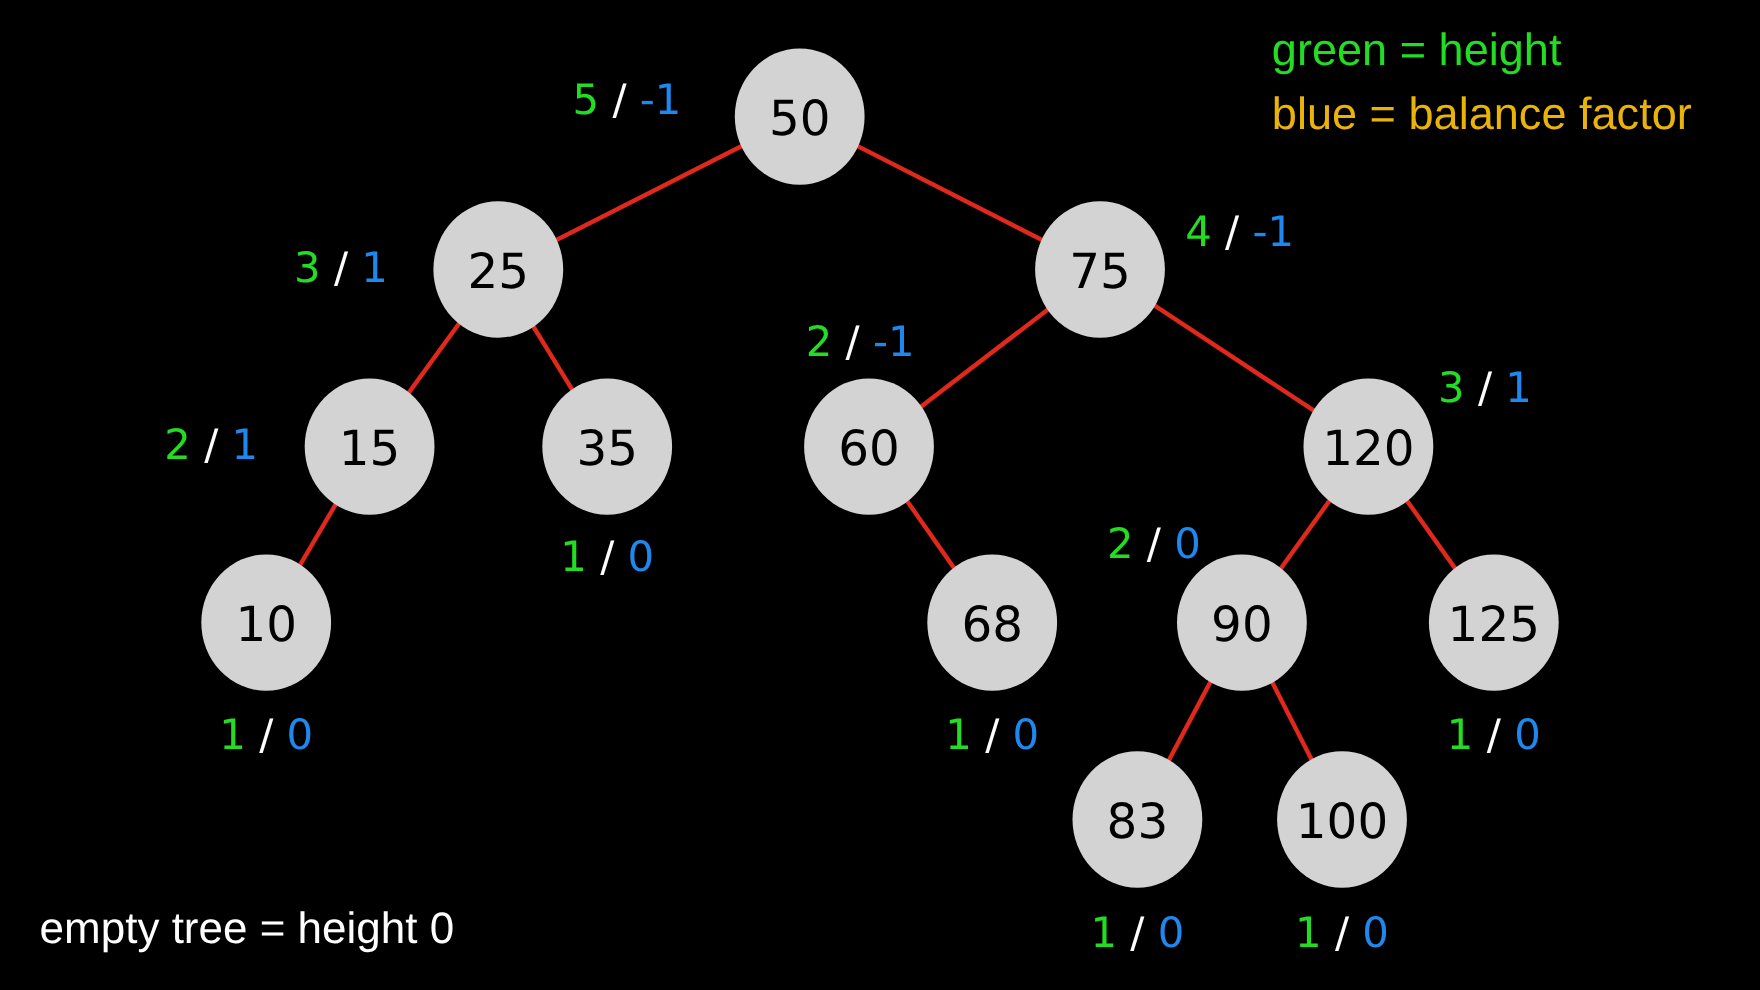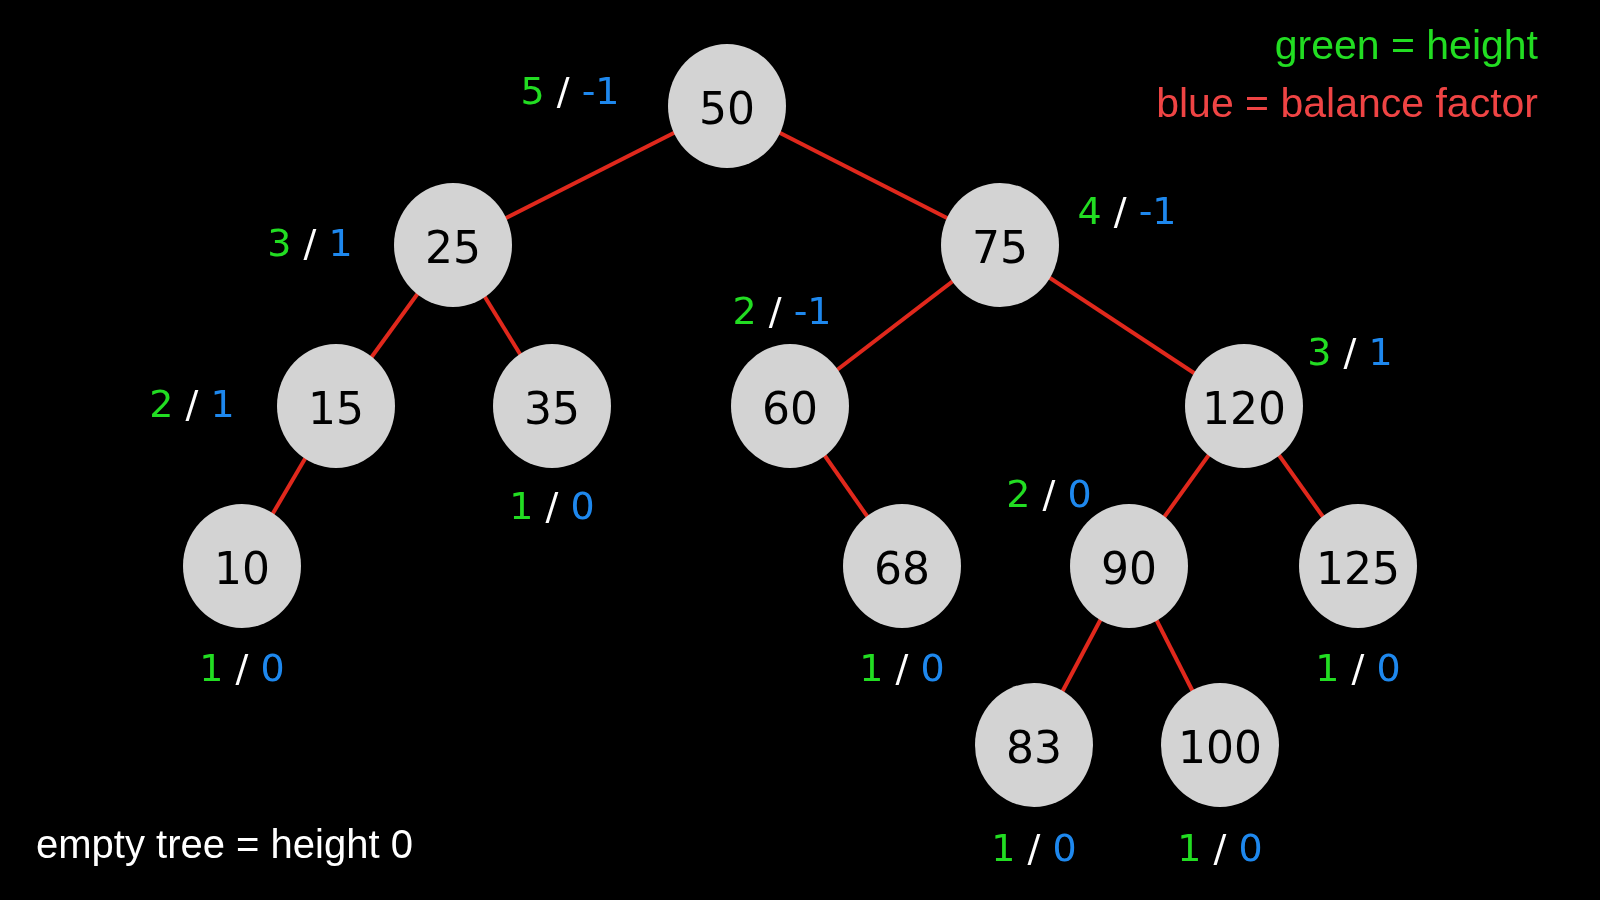--- a/index.html
+++ b/index.html
@@ -2,21 +2,21 @@
 <html><head>
 <meta charset="utf-8">
 <style>
   html, body { margin: 0; padding: 0; background: #000; }
   body { width: 1600px; height: 900px; position: relative; overflow: hidden; font-family: "DejaVu Sans", sans-serif; }
   #tree { position: absolute; left: 0; top: 0; }
   .edge { stroke: #e0281c; stroke-width: 4; }
   .node-circle { fill: #d3d3d3; }
   .node-label { font-family: "DejaVu Sans", sans-serif; font-size: 44px; fill: #000; text-anchor: middle; dominant-baseline: central; }
   .ann { font-family: "DejaVu Sans", sans-serif; font-size: 38px; }
-  .legend { position: absolute; right: 62px; top: 16px; text-align: right; font-size: 41px; line-height: 58px; font-family: "Liberation Sans", sans-serif; }
+  .legend { position: absolute; right: 62px; top: 16px; text-align: left; font-size: 41px; line-height: 58px; font-family: "Liberation Sans", sans-serif; }
   .footnote { position: absolute; left: 36px; top: 822px; color: #fff; font-size: 40px; font-family: "Liberation Sans", sans-serif; }
 </style>
 </head>
 <body>
 
 <svg id="tree" width="1600" height="900" xmlns="http://www.w3.org/2000/svg">
   <g id="edges">
       <line x1="727" y1="106" x2="453" y2="245" class="edge"></line>
       <line x1="727" y1="106" x2="1000" y2="245" class="edge"></line>
       <line x1="453" y1="245" x2="336" y2="406" class="edge"></line>
@@ -96,16 +96,16 @@
       <text x="902" y="668" class="ann" text-anchor="middle" dominant-baseline="central"><tspan fill="#22dd22">1</tspan><tspan fill="#ffffff"> / </tspan><tspan fill="#1e88ee">0</tspan></text>
       <text x="1049" y="494" class="ann" text-anchor="middle" dominant-baseline="central"><tspan fill="#22dd22">2</tspan><tspan fill="#ffffff"> / </tspan><tspan fill="#1e88ee">0</tspan></text>
       <text x="1358" y="668" class="ann" text-anchor="middle" dominant-baseline="central"><tspan fill="#22dd22">1</tspan><tspan fill="#ffffff"> / </tspan><tspan fill="#1e88ee">0</tspan></text>
       <text x="1034" y="848" class="ann" text-anchor="middle" dominant-baseline="central"><tspan fill="#22dd22">1</tspan><tspan fill="#ffffff"> / </tspan><tspan fill="#1e88ee">0</tspan></text>
       <text x="1220" y="848" class="ann" text-anchor="middle" dominant-baseline="central"><tspan fill="#22dd22">1</tspan><tspan fill="#ffffff"> / </tspan><tspan fill="#1e88ee">0</tspan></text>
     </g>
 </svg>
 
 <div class="legend">
   <div style="color:#22dd22">green = height</div>
-  <div style="color:#ef4444">blue = balance factor</div>
+  <div style="color:#eab308">blue = balance factor</div>
 </div>
 
 <div class="footnote">empty tree = height 0</div>
 
 </body></html>

